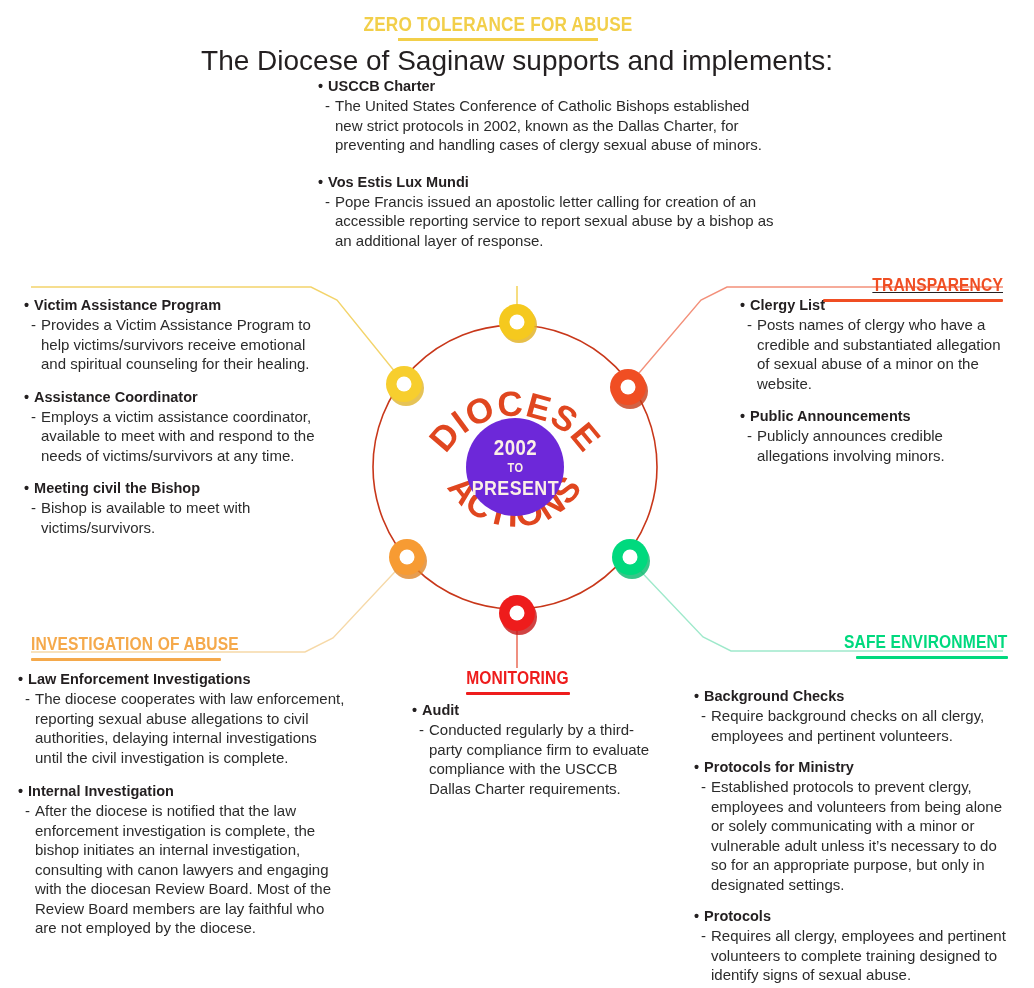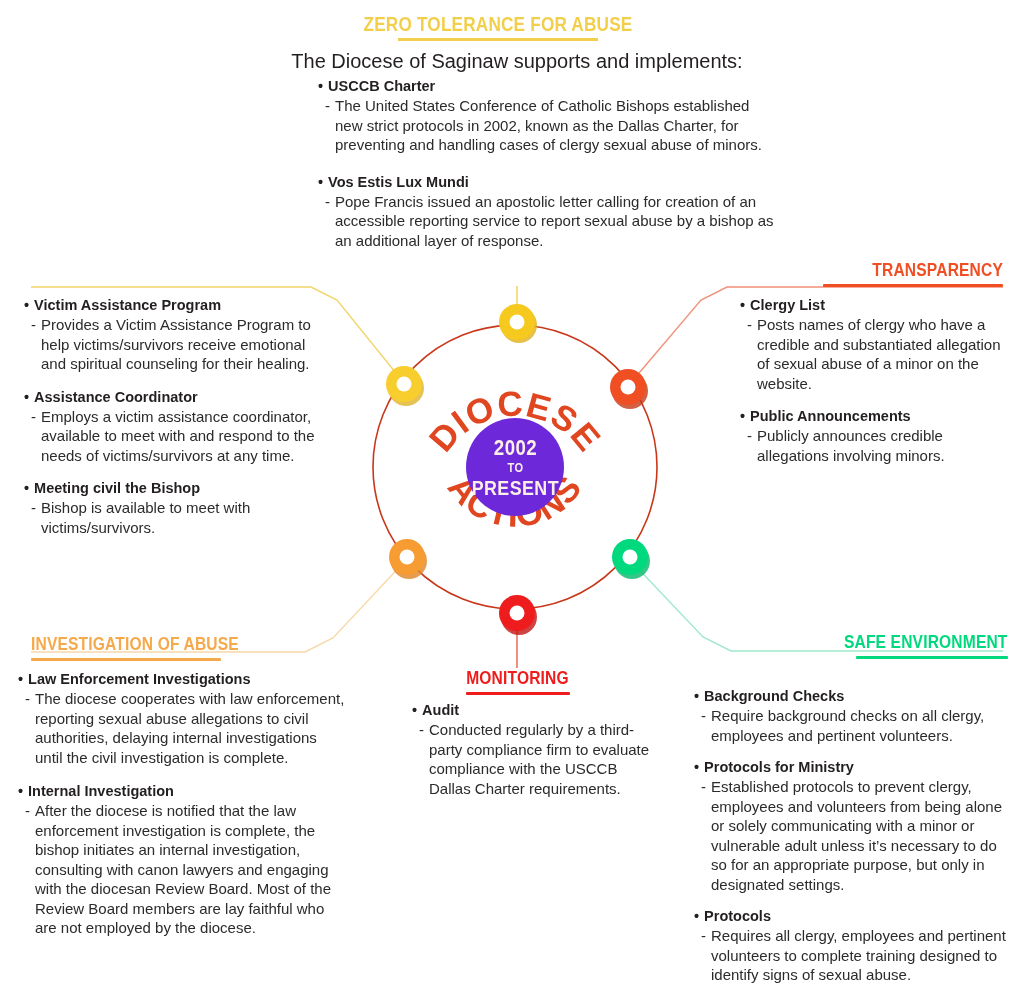--- a/index.html
+++ b/index.html
@@ -48,21 +48,21 @@
   .b-desc .txt{flex:1 1 auto;}
 
   
   #zt-head{position:absolute;left:0;top:14px;width:996px;text-align:center;}
   #zt-head .sec-head{
     display:inline-block;color:#F2CF4A;font-size:21px;
   }
   #zt-rule{width:200px;height:3px;background:#F2CF4A;margin:3px auto 0;}
   #zt-sub{
     position:absolute;left:0;top:48px;width:1034px;text-align:center;
-    font-size:20px;line-height:26px;color:#231f20;font-weight:400;
+    font-size:28px;line-height:26px;color:#231f20;font-weight:400;
   }
 
   
   #core{
     position:absolute;left:466px;top:418px;width:98px;height:98px;
     border-radius:50%;background:#6d28d9;
     display:flex;flex-direction:column;align-items:center;justify-content:center;
     box-shadow:0 0 0 0 rgba(0,0,0,0);
   }
   #core div{
@@ -213,21 +213,21 @@
         <span class="dot">•</span>
         <span>Meeting civil the Bishop</span>
       </div>
       <div class="b-desc">
         <span class="dash">-</span>
         <span class="txt">Bishop is available to meet with victims/survivors.</span>
       </div>
     </div>
   </div>
 
-  <div class="head-wrap right" style="right:31px;top:260px;">
+  <div class="head-wrap right" style="right:31px;top:275px;text-decoration:underline;">
     <div class="sec-head" style="color:#F04E23;">TRANSPARENCY</div>
     <div class="head-rule" style="width:180px;background:#F04E23;margin-left:auto;"></div>
   </div>
   <div class="block" style="left:740px;top:297px;width:268px;">
     <div class="item">
       <div class="b-title">
         <span class="dot">•</span>
         <span>Clergy List</span>
       </div>
       <div class="b-desc">

